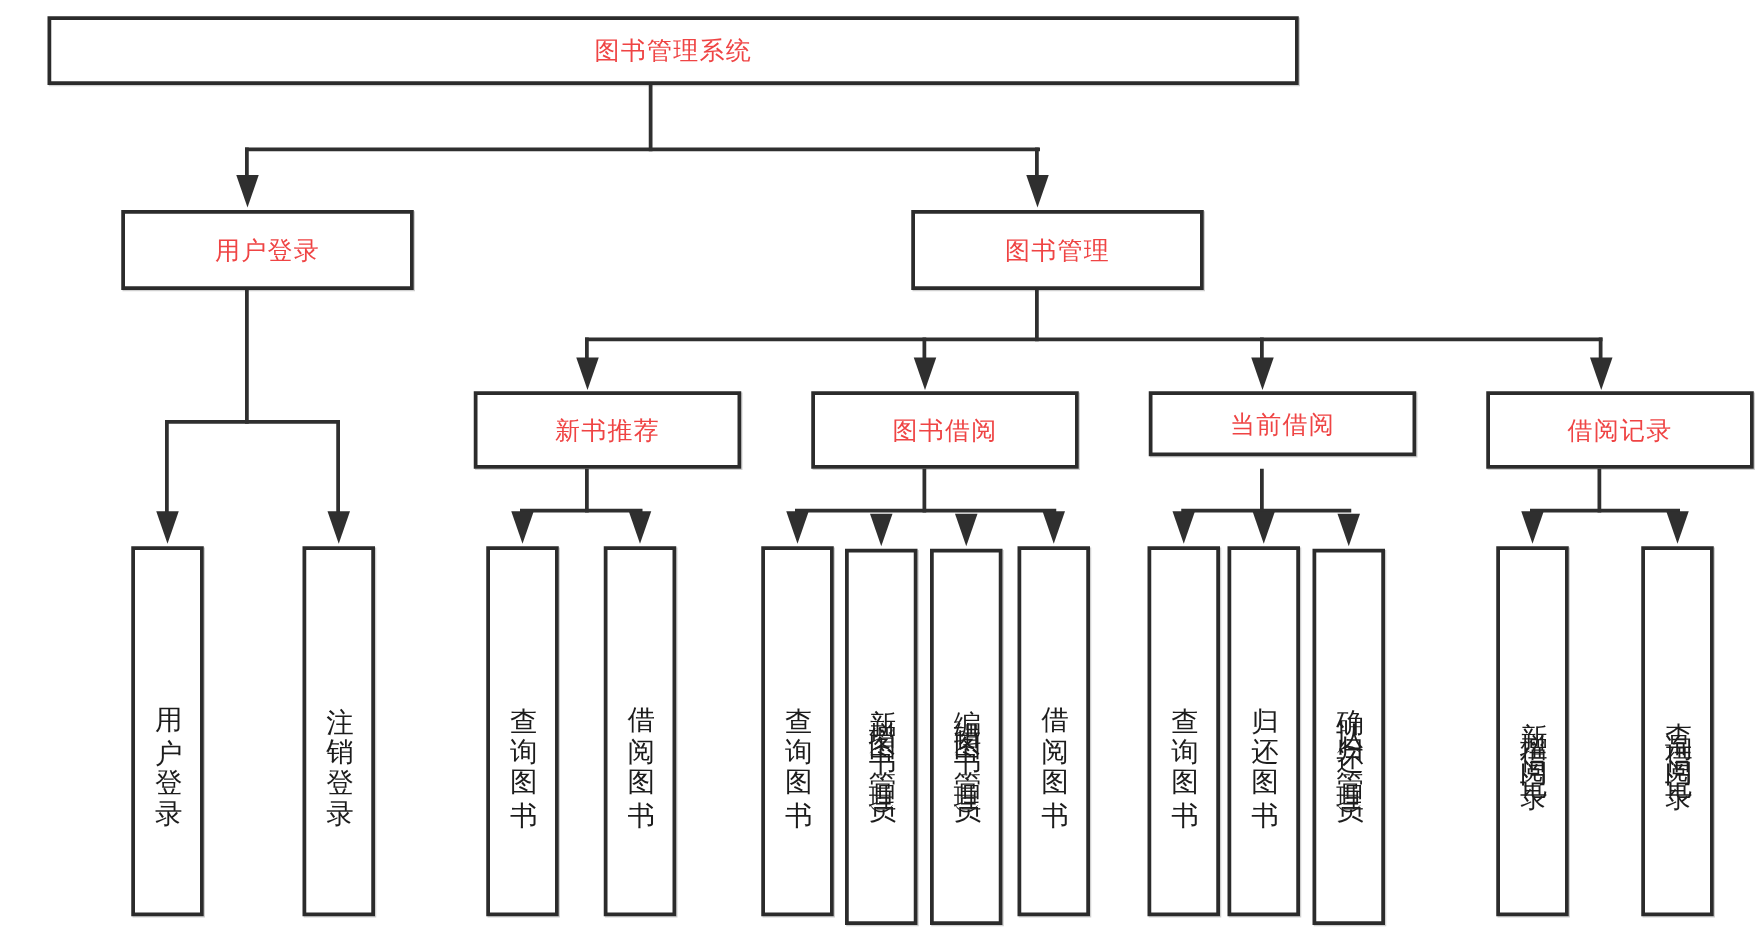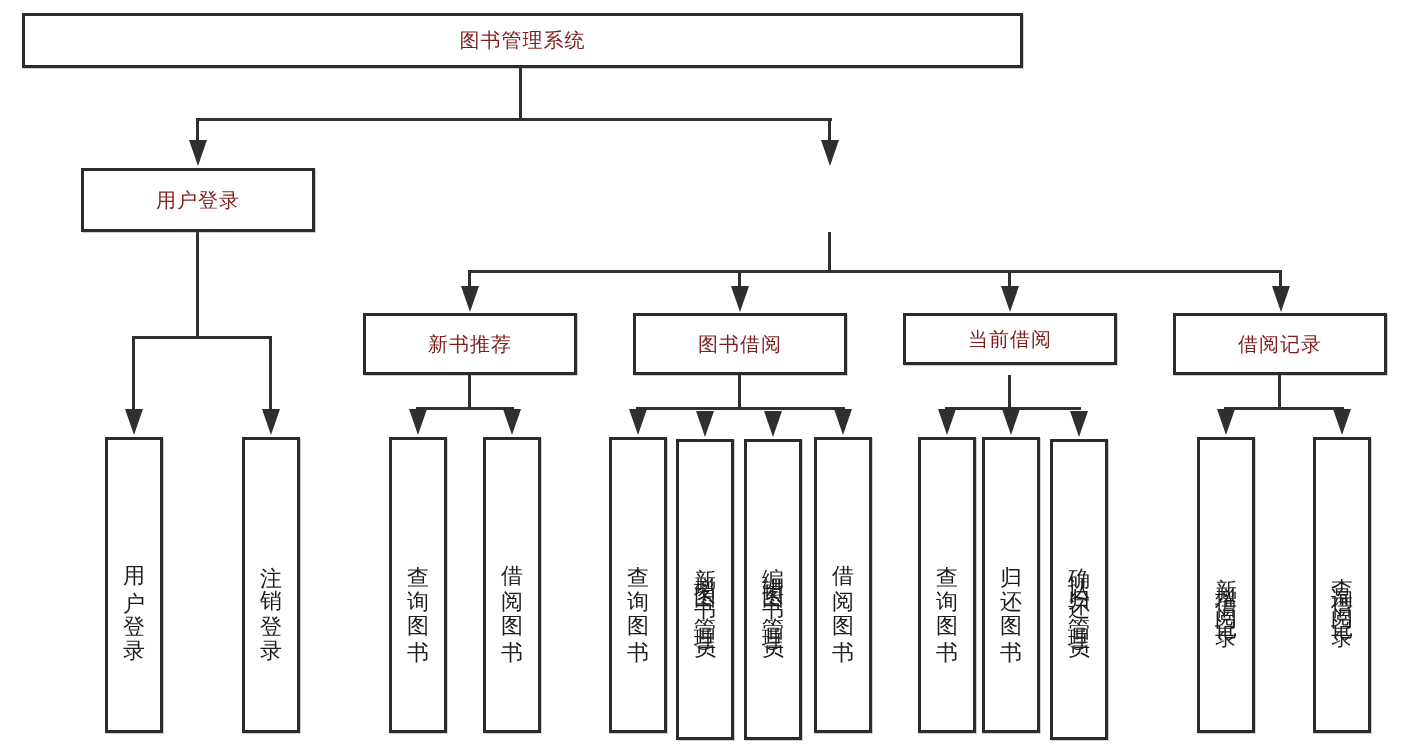--- a/index.html
+++ b/index.html
@@ -18,23 +18,24 @@
   
   .hbox {
     position: absolute;
     box-sizing: border-box;
     background: #ffffff;
     border: 3px solid #2b2b2b;
     display: flex;
     align-items: center;
     justify-content: center;
     font-size: 20px;
-    color: #7f1d1d;
+    color: #ef4444;
     letter-spacing: 1px;
     box-shadow: 1px 1px 0 rgba(120,120,120,0.35);
+    margin-left: 16px;
   }
   
   .vbox {
     position: absolute;
     box-sizing: border-box;
     width: 58px;
     background: #ffffff;
     border: 3px solid #2b2b2b;
     display: flex;
     align-items: center;
@@ -88,20 +89,23 @@
 
   <div class="vl" style="left:519px; top:68px;  width:3px; height:53px;"></div>
   <div class="hl" style="left:196px; top:118px; width:636px; height:3px;"></div>
   <div class="vl" style="left:196px; top:118px; width:3px; height:27px;"></div>
   <div class="vl" style="left:828px; top:118px; width:3px; height:27px;"></div>
   <div class="ar" style="left:189px; top:140px;"></div>
   <div class="ar" style="left:821px; top:140px;"></div>
 
   <div class="hbox" style="left:81px; top:168px; width:234px; height:64px;">
     <span>用户登录</span>
+  </div>
+  <div class="hbox" style="left:713px; top:168px; width:234px; height:64px;">
+    <span>图书管理</span>
   </div>
 
   <div class="vl" style="left:196px; top:232px; width:3px; height:107px;"></div>
   <div class="hl" style="left:132px; top:336px; width:140px; height:3px;"></div>
   <div class="vl" style="left:132px; top:336px; width:3px; height:76px;"></div>
   <div class="vl" style="left:269px; top:336px; width:3px; height:76px;"></div>
   <div class="ar" style="left:125px; top:409px;"></div>
   <div class="ar" style="left:262px; top:409px;"></div>
 
   <div class="vl" style="left:828px; top:232px; width:3px; height:41px;"></div>

